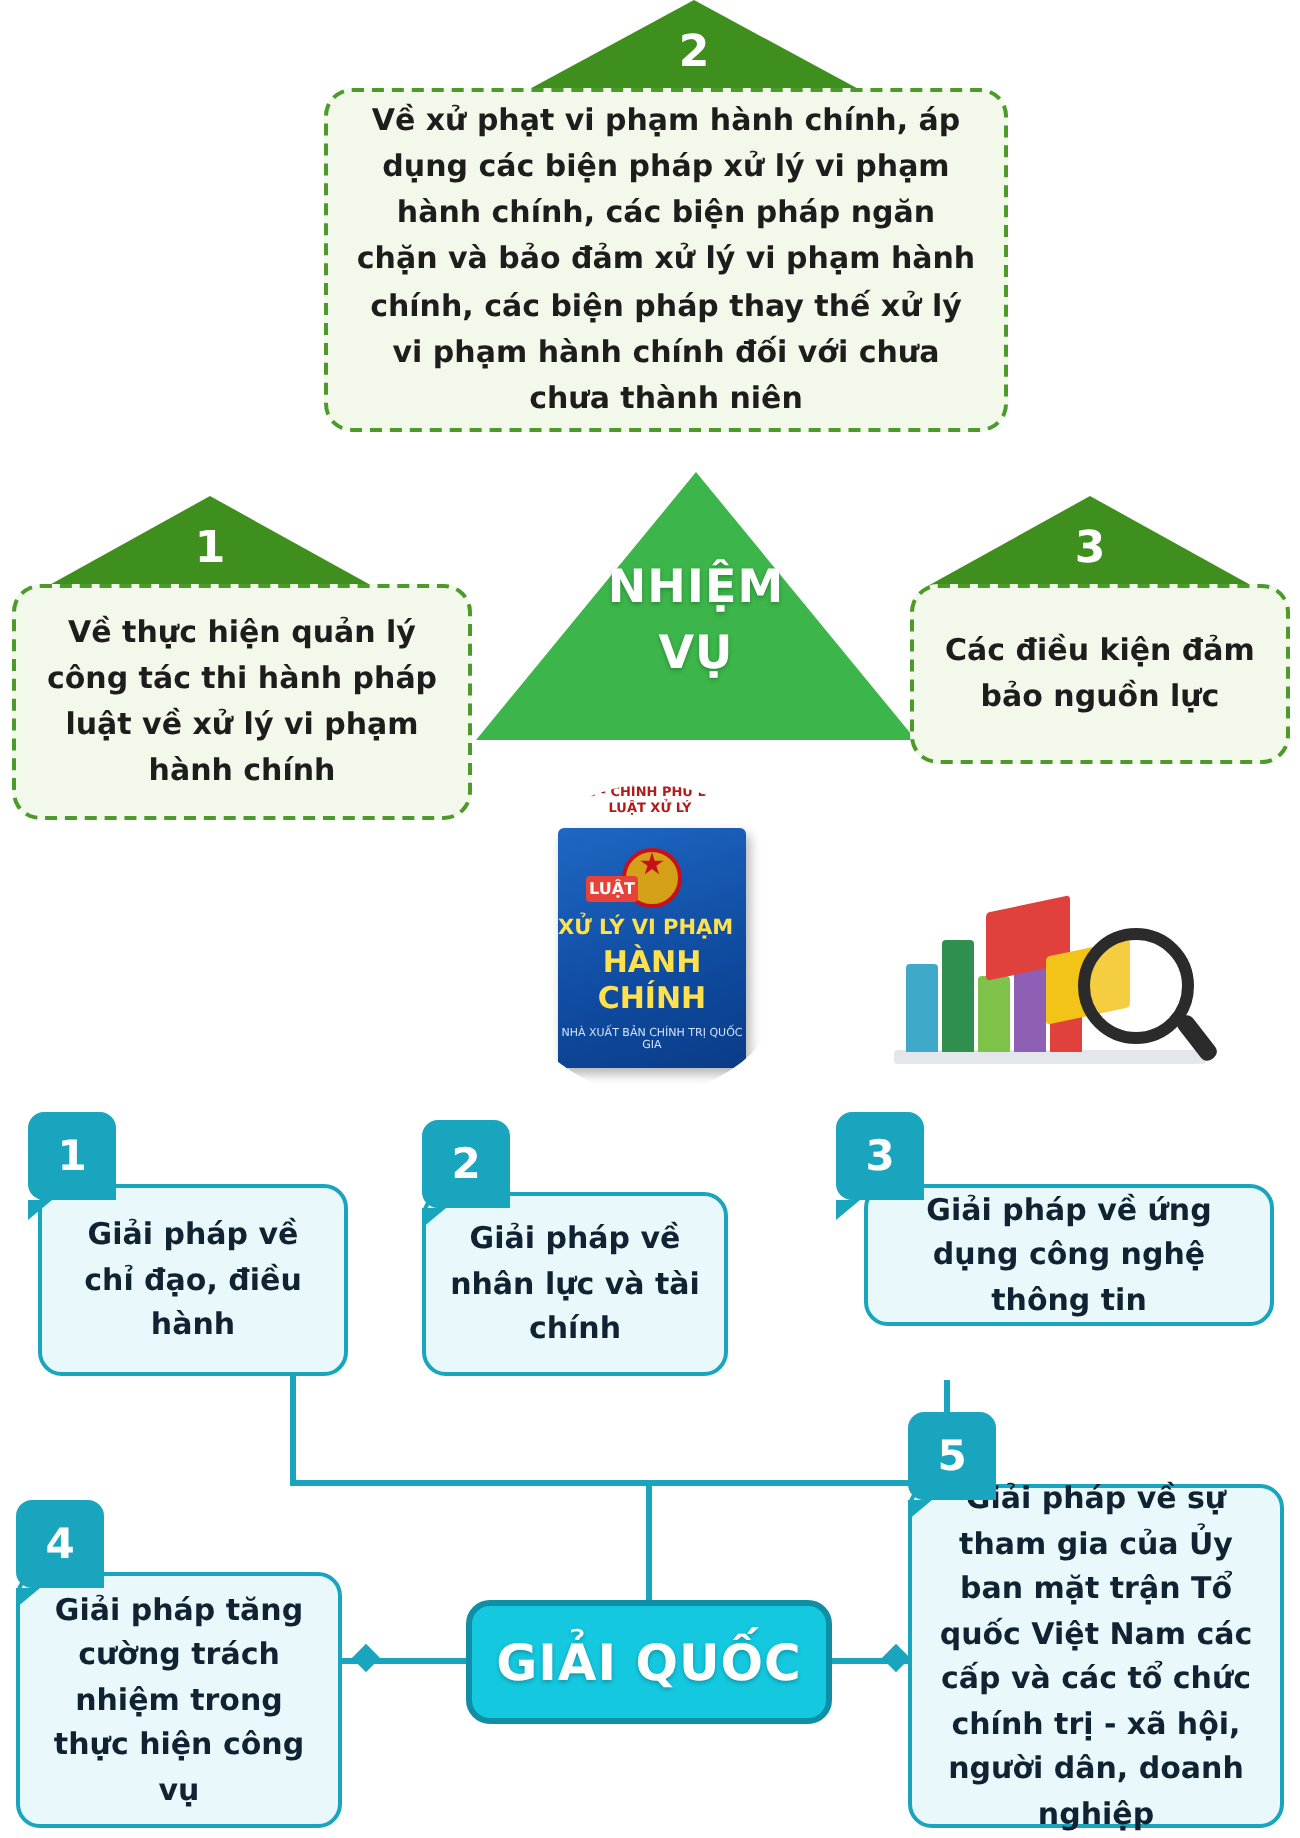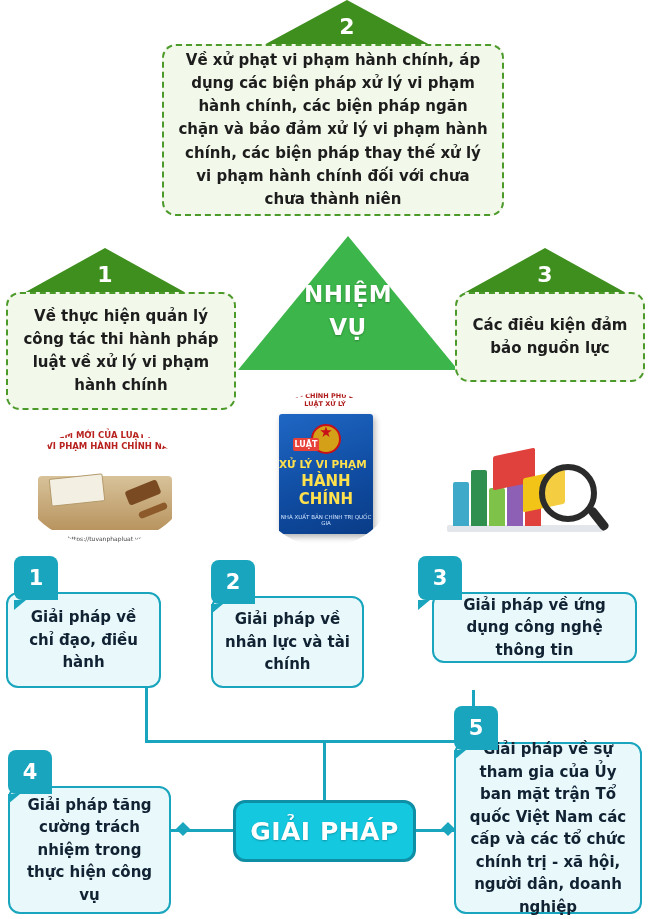--- a/index.html
+++ b/index.html
@@ -343,21 +343,21 @@
   .badge:after {
     content: "";
     position: absolute;
     left: 0;
     bottom: -10px;
     width: 0; height: 0;
     border-left: 12px solid #18a5bd;
     border-bottom: 10px solid transparent;
   }
 
-  .c1 { left: 6px;  top: 592px; width: 155px; height: 96px; }
+  .c1 { left: 19px;  top: 592px; width: 155px; height: 96px; }
   .c2 { left: 211px; top: 596px; width: 153px; height: 92px; justify-content: center; }
   .c3 { left: 432px; top: 592px; width: 205px; height: 71px; }
   .c4 { left: 8px;   top: 786px; width: 163px; height: 128px; }
   .c5 { left: 454px; top: 742px; width: 188px; height: 172px; }
 
   .b1 { left: 14px;  top: 556px; }
   .b2 { left: 211px; top: 560px; }
   .b3 { left: 418px; top: 556px; }
   .b4 { left: 8px;   top: 750px; }
   .b5 { left: 454px; top: 706px; }
@@ -425,31 +425,20 @@
   </div>
 
   <div class="dashbox box-1">
     <span>Về thực hiện quản lý công tác thi hành pháp luật về xử lý vi phạm hành chính</span>
   </div>
 
   <div class="dashbox box-3">
     <span>Các điều kiện đảm bảo nguồn lực</span>
   </div>
 
-  <div class="img-thumb img-1">
-    <div class="banner">
-      <div>ĐIỂM MỚI CỦA LUẬT XỬ</div>
-      <div>LÝ VI PHẠM HÀNH CHÍNH NĂM</div>
-    </div>
-    <div class="desk"></div>
-    <div class="bk"></div>
-    <div class="gavel-head"></div>
-    <div class="gavel-handle"></div>
-    <div class="url">https://tuvanphapluat.vn</div>
-  </div>
 
   <div class="img-thumb img-2">
     <div class="topline">BỘ TRƯỞNG - CHÍNH PHỦ ĐIỂM MỚI VỀ LUẬT XỬ LÝ</div>
     <div class="cover">
       <div class="emblem"></div>
       <div class="chip" style="color:#fff;font-size:8px;font-weight:bold;text-align:center;line-height:13px;">LUẬT</div>
       <div class="t1">XỬ LÝ VI PHẠM</div>
       <div class="t2">HÀNH CHÍNH</div>
       <div class="foot">NHÀ XUẤT BẢN CHÍNH TRỊ QUỐC GIA</div>
     </div>
@@ -501,15 +490,15 @@
   <div class="badge b4">4</div>
   <div class="teal-card c4">
     <span>Giải pháp tăng cường trách nhiệm trong thực hiện công vụ</span>
   </div>
 
   <div class="badge b5">5</div>
   <div class="teal-card c5">
     <span>Giải pháp về sự tham gia của Ủy ban mặt trận Tổ quốc Việt Nam các cấp và các tổ chức chính trị - xã hội, người dân, doanh nghiệp</span>
   </div>
 
-  <div class="center-pill">GIẢI PHÁP</div>
+  <div class="center-pill">GIẢI QUỐC</div>
 
 </div>
 
 </body></html>

